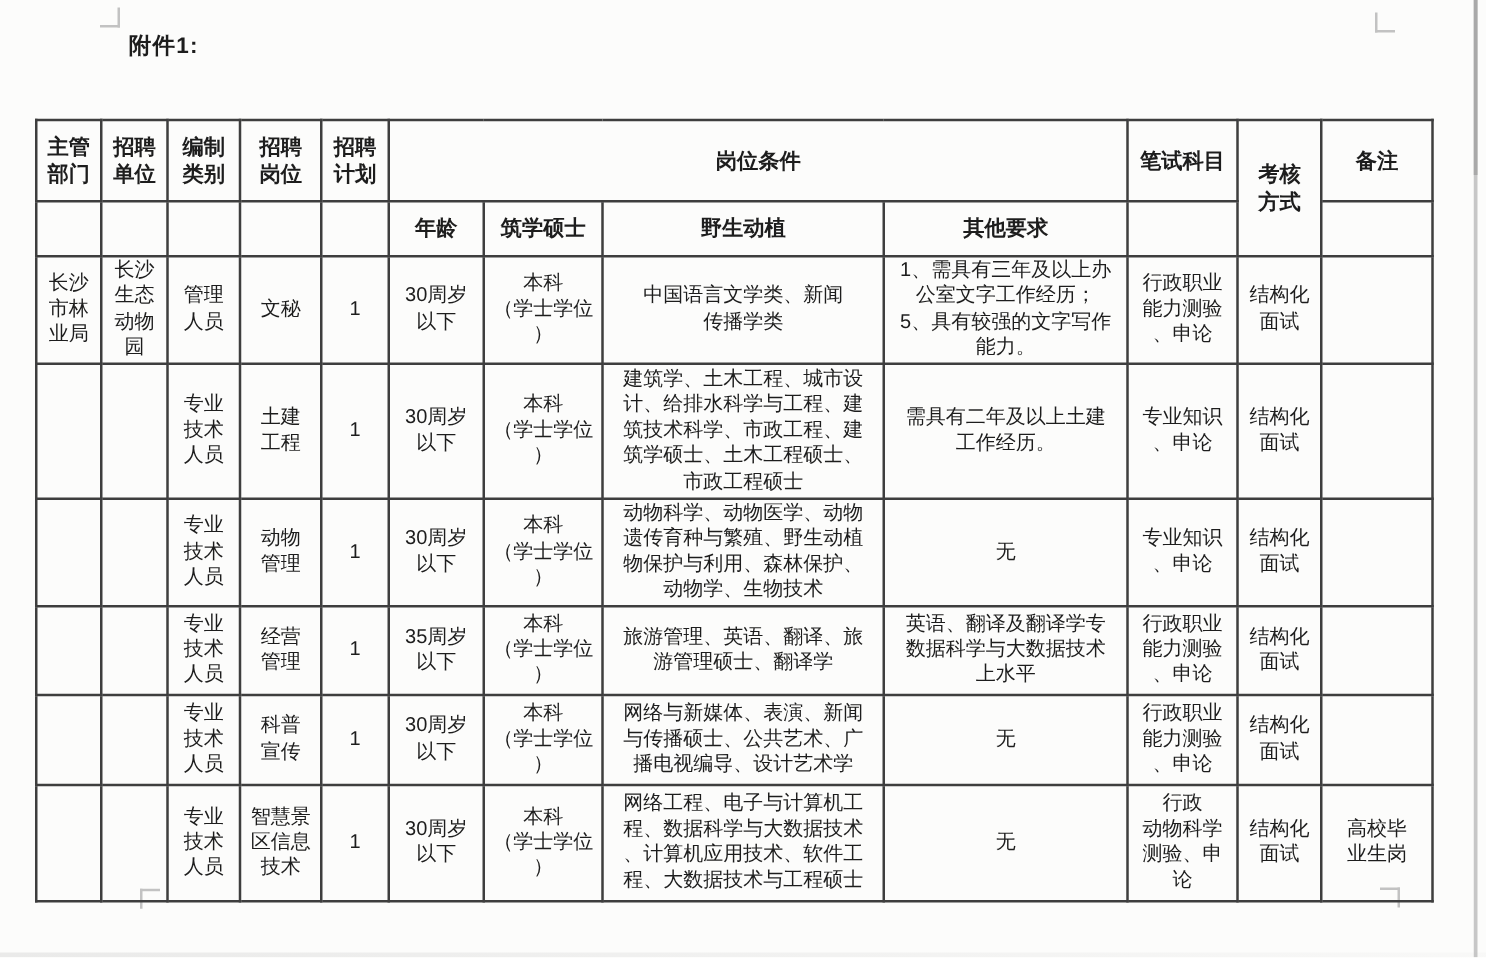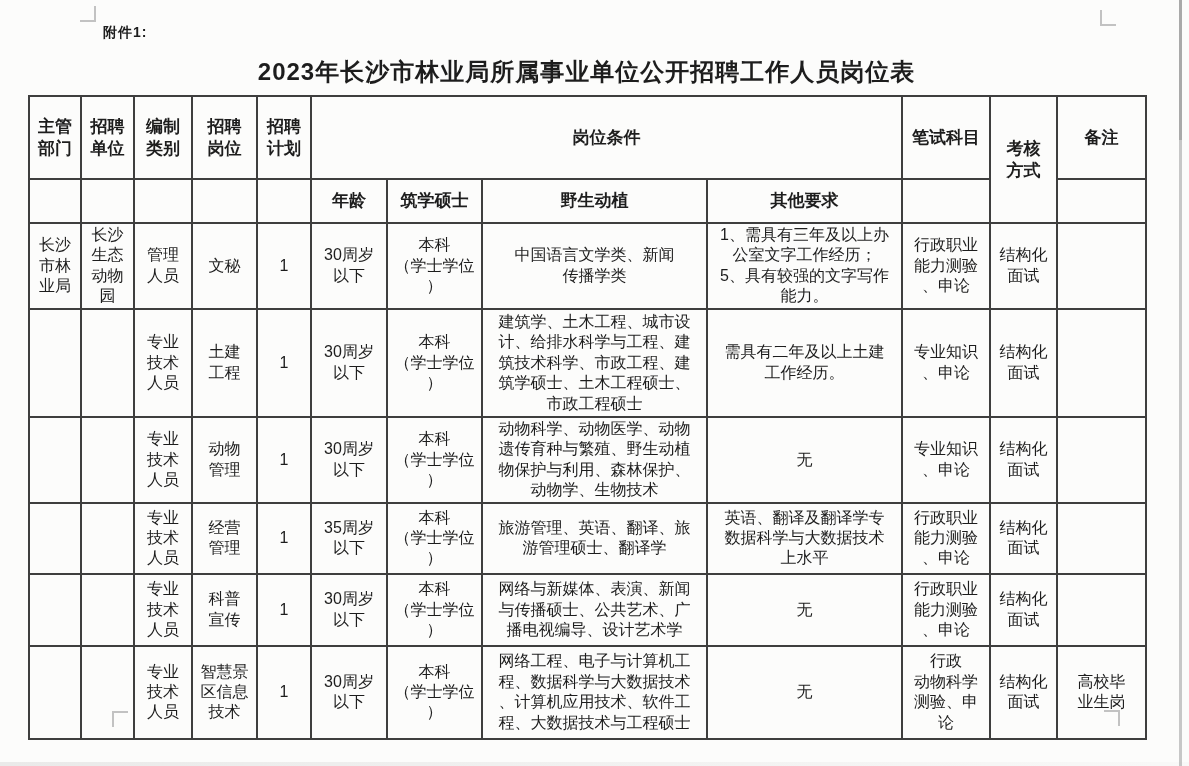--- a/index.html
+++ b/index.html
@@ -10,21 +10,21 @@
     height: 766px;
     background: #fcfcfb;
     overflow: hidden;
     font-family: "Liberation Sans", sans-serif;
     color: #1d1d1d;
   }
   .attachment {
     position: absolute;
     left: 103px;
     top: 24px;
-    font-size: 14px;
+    font-size: 18px;
     font-weight: 600;
     letter-spacing: 1px;
   }
   .doc-title {
     position: absolute;
     left: 28px;
     top: 56px;
     width: 1117px;
     text-align: center;
     font-size: 24px;
@@ -85,39 +85,38 @@
 
   <div class="corner tl"></div>
   <div class="corner tr"></div>
   <div class="corner bl"></div>
   <div class="corner br"></div>
   <div class="edge-right"></div>
   <div class="edge-right-dark"></div>
   <div class="edge-bottom"></div>
 
   <div class="attachment">附件1:</div>
-  <div class="doc-title">2023年长沙市林业局所属事业单位公开招聘工作人员岗位表</div>
 
   <table class="job-table">
     <colgroup>
       <col style="width:52px">
         <col style="width:53px">
         <col style="width:58px">
       <col style="width:65px">
         <col style="width:54px">
         <col style="width:76px">
       <col style="width:95px">
         <col style="width:225px">
         <col style="width:195px">
       <col style="width:88px">
         <col style="width:67px">
         <col style="width:89px">
     </colgroup>
     <tbody>
-        <tr style="height:83px">
+        <tr style="height:65px">
       <th>主管
 部门</th>
       <th>招聘
 单位</th>
       <th>编制
 类别</th>
       <th>招聘
 岗位</th>
       <th>招聘
 计划</th>

